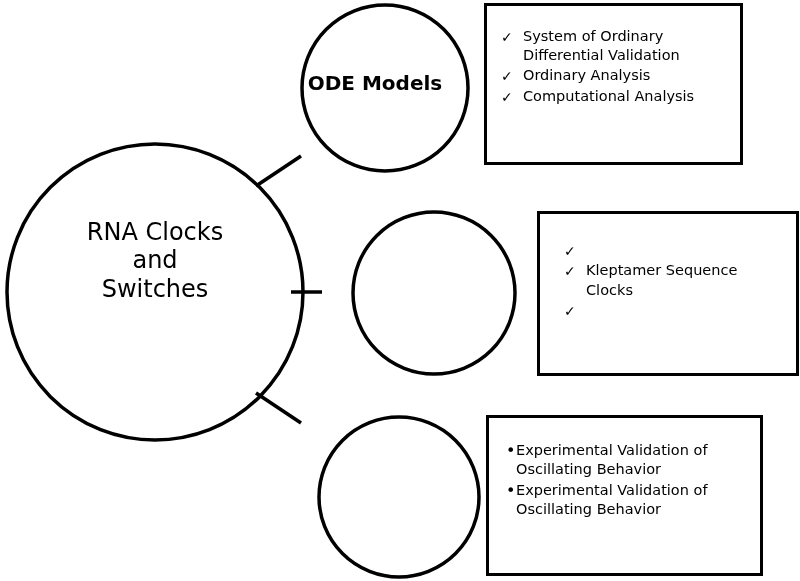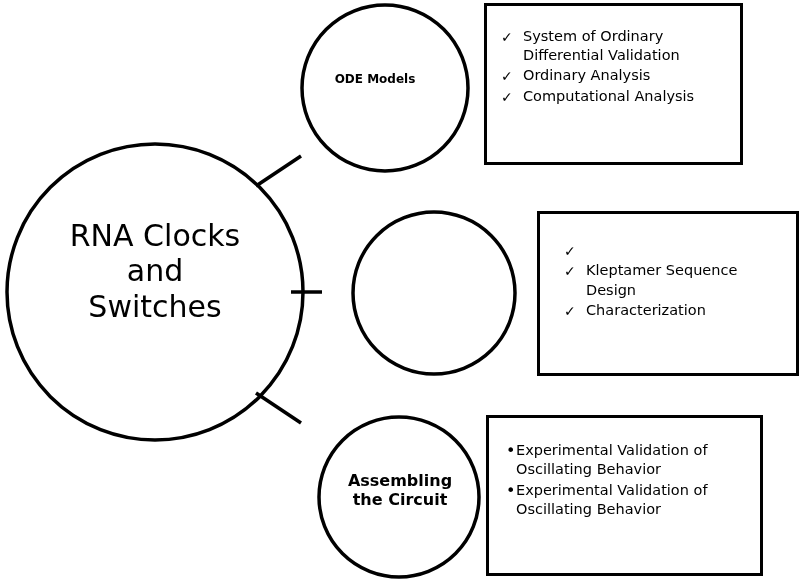--- a/index.html
+++ b/index.html
@@ -34,27 +34,27 @@
     text-align: center;
     line-height: 1.18;
     color: #000000;
     white-space: pre-line;
     pointer-events: none;
   }
   #hub-label {
     left: 30px;
     top: 218px;
     width: 250px;
-    font-size: 30px;
+    font-size: 24px;
   }
   #node-label-0 {
     left: 305px;
     top: 72px;
     width: 140px;
-    font-size: 12px;
+    font-size: 20px;
     font-weight: bold;
   }
   #node-label-1 {
     left: 352px;
     top: 252px;
     width: 160px;
     font-size: 16px;
     font-weight: bold;
   }
   #node-label-2 {
@@ -120,22 +120,20 @@
     <circle cx="385" cy="88" r="83" fill="#ffffff" stroke="#000000" stroke-width="3.5"></circle>
     <circle cx="434" cy="293" r="81" fill="#ffffff" stroke="#000000" stroke-width="3.5"></circle>
     <circle cx="399" cy="497" r="80" fill="#ffffff" stroke="#000000" stroke-width="3.5"></circle>
   </svg>
 
   <div class="node-label" id="hub-label">RNA Clocks
 and
 Switches</div>
 
   <div class="node-label" id="node-label-0">ODE Models</div>
-  <div class="node-label" id="node-label-2">Assembling
-the Circuit</div>
 
   <div class="detail-box" id="detail-box-0">
     <ul class="detail-list">
       <li class="detail-item">
         <span class="marker check">✓</span>
         <span class="item-text">System of Ordinary Differential Validation</span>
       </li>
       <li class="detail-item">
         <span class="marker check">✓</span>
         <span class="item-text">Ordinary Analysis</span>
@@ -147,25 +145,24 @@
     </ul>
   </div>
 
   <div class="detail-box" id="detail-box-1">
     <ul class="detail-list">
       <li class="detail-item">
         <span class="marker check">✓</span>
       </li>
       <li class="detail-item">
         <span class="marker check">✓</span>
-        <span class="item-text">Kleptamer Sequence Design</span>
+        <span class="item-text">Kleptamer Sequence Clocks</span>
       </li>
       <li class="detail-item">
         <span class="marker check">✓</span>
-        <span class="item-text">Characterization</span>
       </li>
     </ul>
   </div>
 
   <div class="detail-box" id="detail-box-2">
     <ul class="detail-list">
       <li class="detail-item">
         <span class="marker bullet">•</span>
         <span class="item-text">Experimental Validation of Oscillating Behavior</span>
       </li>

